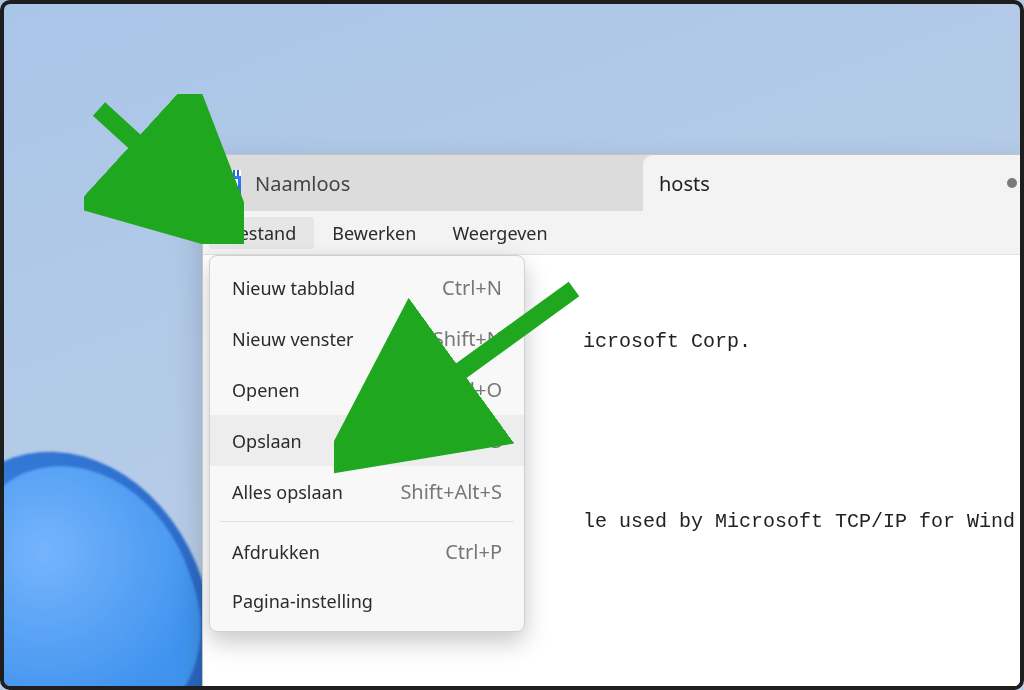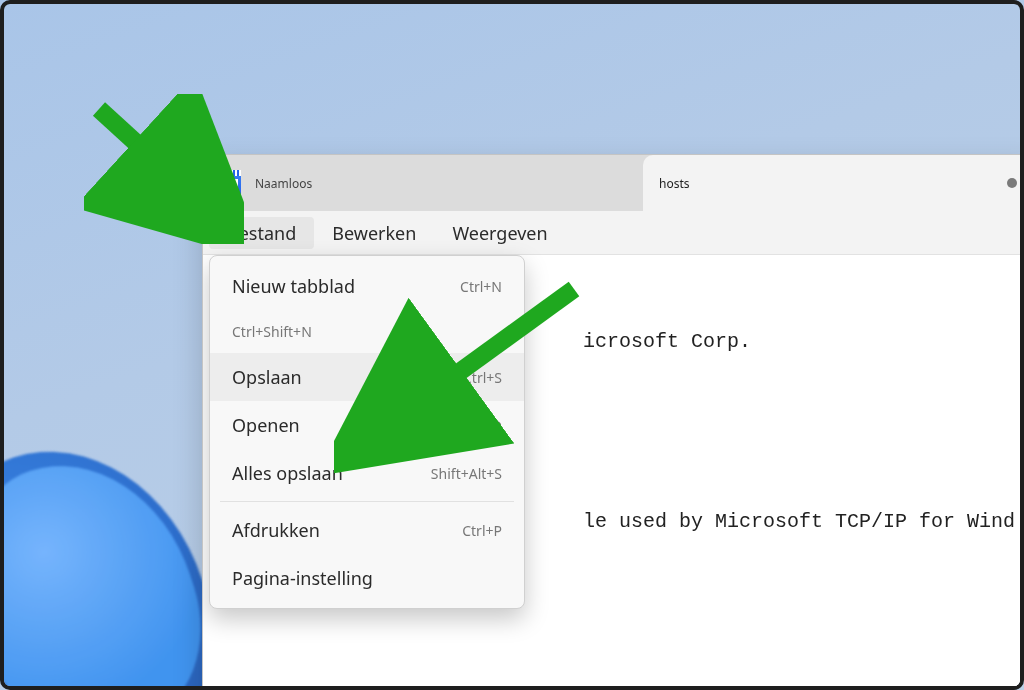--- a/index.html
+++ b/index.html
@@ -47,21 +47,21 @@
     background: #dcdcdc;
     display: flex;
     align-items: stretch;
     border-top-left-radius: 10px;
   }
   .tab {
     display: flex;
     align-items: center;
     padding: 0 24px 0 16px;
     gap: 14px;
-    font-size: 12px;
+    font-size: 20px;
     color: #444;
     position: relative;
   }
   .tab.inactive { flex: 0 0 440px; }
   .tab.active {
     flex: 1;
     background: #f3f3f3;
     border-top-left-radius: 10px;
     border-top-right-radius: 10px;
     color: #222;
@@ -134,21 +134,21 @@
   }
   .menu .mitem {
     display: flex;
     align-items: center;
     justify-content: space-between;
     padding: 12px 22px;
     font-size: 18px;
     color: #2b2b2b;
   }
   .menu .mitem.hover { background: #ededed; }
-  .menu .accel { color: #777; font-size: 14px; }
+  .menu .accel { color: #777; font-size: 20px; }
   .menu .sep { height: 1px; background: #e1e1e1; margin: 4px 10px; }
 
   
   .arrow {
     position: absolute;
     z-index: 200;
   }
 
 </style>
 </head>
@@ -189,29 +189,30 @@
     
     
   </div>
 
   <div class="menu">
     <div class="mitem">
       <span>Nieuw tabblad</span>
       <span class="accel">Ctrl+N</span>
     </div>
     <div class="mitem">
+      <span>Nieuw venster</span>
       <span class="accel">Ctrl+Shift+N</span>
+    </div>
+    <div class="mitem">
+      <span>Openen</span>
+      <span class="accel">Ctrl+O</span>
     </div>
     <div class="mitem hover">
       <span>Opslaan</span>
       <span class="accel">Ctrl+S</span>
-    </div>
-    <div class="mitem">
-      <span>Openen</span>
-      <span class="accel">Ctrl+O</span>
     </div>
     <div class="mitem">
       <span>Alles opslaan</span>
       <span class="accel">Shift+Alt+S</span>
     </div>
     <div class="sep"></div>
     <div class="mitem">
       <span>Afdrukken</span>
       <span class="accel">Ctrl+P</span>
     </div>

